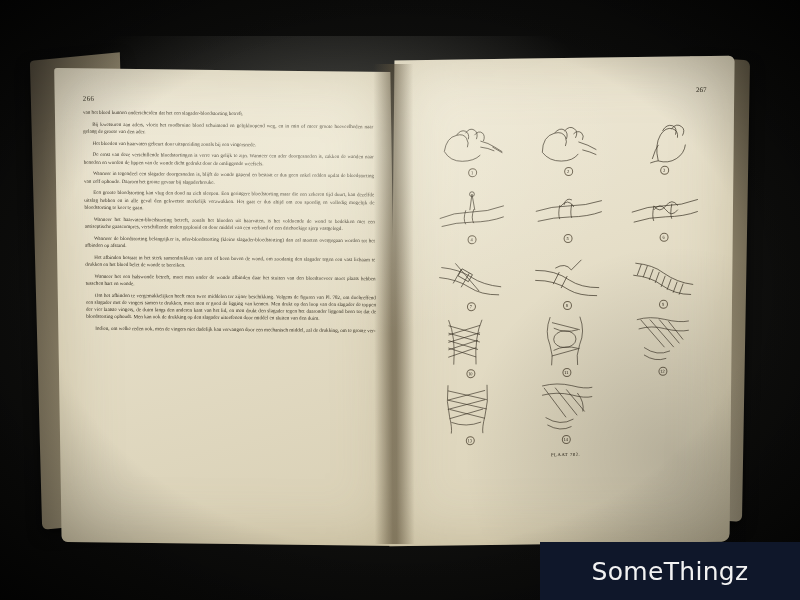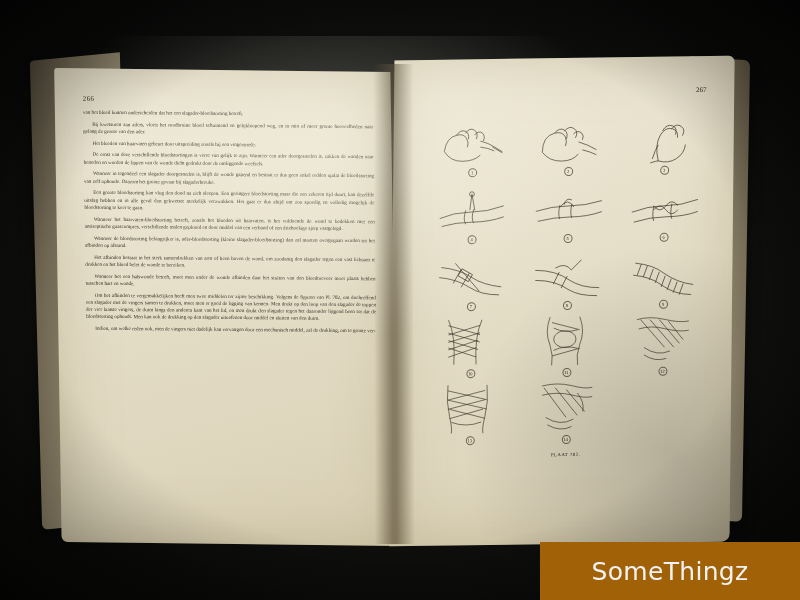--- a/index.html
+++ b/index.html
@@ -183,21 +183,21 @@
     color: #2a2418;
   }
 
   
   .watermark {
     position: absolute;
     right: 0;
     bottom: 0;
     width: 260px;
     height: 58px;
-    background: #a16207;
+    background: #0f172a;
     display: flex;
     align-items: center;
     justify-content: center;
   }
   .watermark span {
     color: #f2f2f2;
     font-family: "DejaVu Sans", sans-serif;
     font-size: 25px;
     letter-spacing: .3px;
   }

